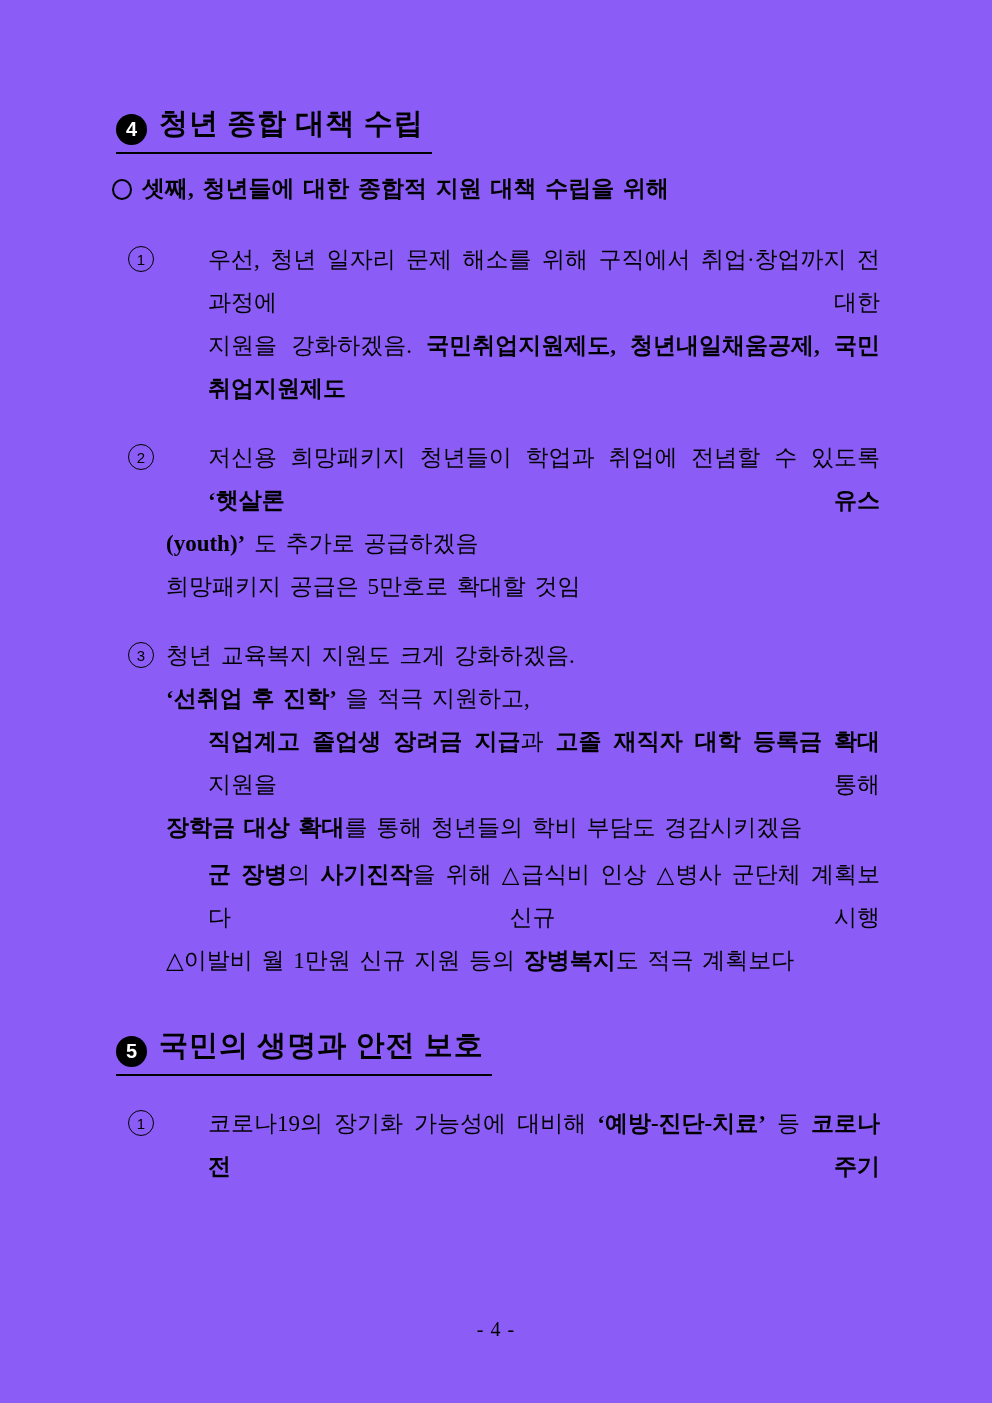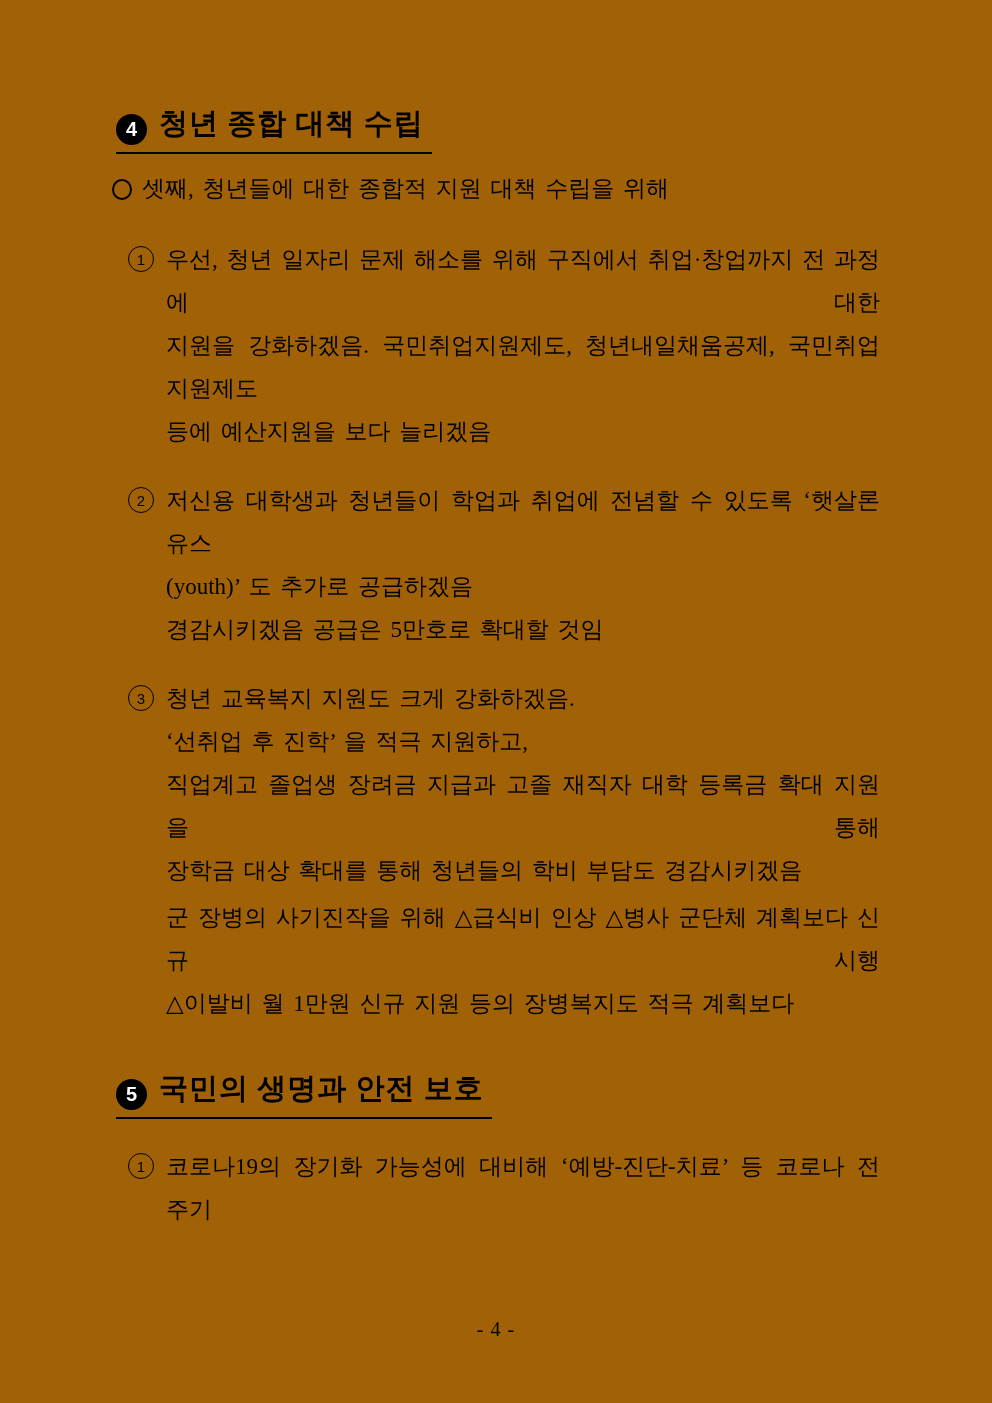--- a/index.html
+++ b/index.html
@@ -1,20 +1,20 @@
 <!DOCTYPE html>
 <html lang="ko"><head>
 <meta charset="utf-8">
 <style>
   html,body{margin:0;padding:0;background:#e8e8e8;}
   .page{
     position:relative;
     width:992px;height:1403px;
     margin:0 auto;
-    background:#a16207;
+    background:#8b5cf6;
     color:#000000;
     font-family:"Liberation Serif","DejaVu Serif",serif;
     box-sizing:border-box;
     padding:106px 112px 0 112px;
     overflow:hidden;
   }
   .sec + .sec{margin-top:46px;}
   .heading{margin-left:4px;}
   .heading-inner{
     display:inline-block;
@@ -38,22 +38,22 @@
   .item{display:flex;margin-left:16px;margin-top:26px;font-size:23px;line-height:43px;}
   .item.cont{margin-top:4px;}
   .ncol{flex:0 0 38px;padding-top:8px;}
   .ncircle{
     display:flex;width:24px;height:24px;
     border:1.5px solid #000;border-radius:50%;
     align-items:center;justify-content:center;
     font-size:15px;font-family:"Liberation Sans","DejaVu Sans",sans-serif;
   }
   .ibody{flex:1;word-spacing:3px;}
-  .line.just{text-align:justify;text-align-last:justify;}
-  .b{font-weight:normal;}
+  .line.just{text-align:justify;text-align-last:justify;margin-left:42px;}
+  .b{font-weight:bold;}
   .footer{
     position:absolute;left:0;right:0;bottom:62px;
     text-align:center;font-size:20px;letter-spacing:1px;
   }
 </style>
 </head>
 <body>
 
 <div class="page">
   <main>
@@ -65,31 +65,30 @@
             <div class="line"><span class="b">셋째, 청년들에 대한 종합적 지원 대책 수립을 위해</span></div>
           </div>
         </div>
         <div class="item">
           <span class="ncol">
             <span class="ncircle">1</span>
           </span>
           <div class="ibody">
             <div class="line just"><span>우선, 청년 일자리 문제 해소를 위해 구직에서 취업·창업까지 전 과정에 대한</span></div>
             <div class="line just"><span>지원을 강화하겠음. </span><span class="b">국민취업지원제도, </span><span class="b">청년내일채움공제, </span><span class="b">국민취업지원제도</span></div>
-            <div class="line"><span>등에 예산지원을 보다 늘리겠음</span></div>
           </div>
         </div>
         <div class="item">
           <span class="ncol">
             <span class="ncircle">2</span>
           </span>
           <div class="ibody">
-            <div class="line just"><span>저신용 대학생과 청년들이 학업과 취업에 전념할 수 있도록 </span><span class="b">‘햇살론 유스</span></div>
+            <div class="line just"><span>저신용 희망패키지 청년들이 학업과 취업에 전념할 수 있도록 </span><span class="b">‘햇살론 유스</span></div>
             <div class="line"><span class="b">(youth)’</span><span> 도 추가로 공급하겠음</span></div>
-            <div class="line"><span>경감시키겠음 공급은 5만호로 확대할 것임</span></div>
+            <div class="line"><span>희망패키지 공급은 5만호로 확대할 것임</span></div>
           </div>
         </div>
         <div class="item">
           <span class="ncol">
             <span class="ncircle">3</span>
           </span>
           <div class="ibody">
             <div class="line"><span>청년 교육복지 지원도 크게 강화하겠음.</span></div>
             <div class="line"><span class="b">‘선취업 후 진학’</span><span> 을 적극 지원하고,</span></div>
             <div class="line just"><span class="b">직업계고 졸업생 장려금 지급</span><span>과 </span><span class="b">고졸 재직자 대학 등록금 확대</span><span> 지원을 통해</span></div>

